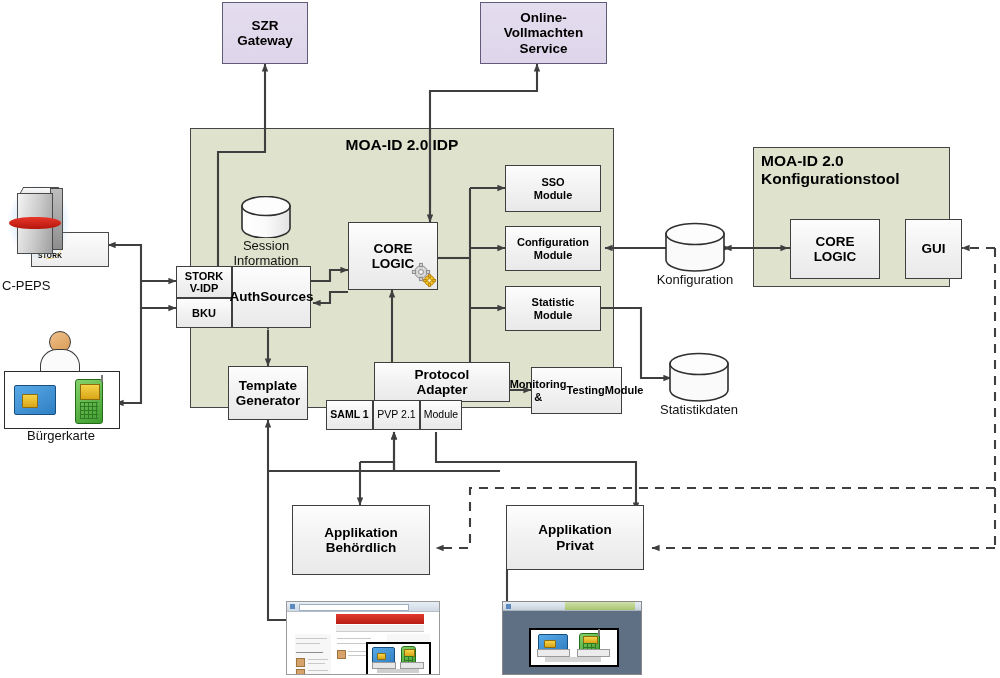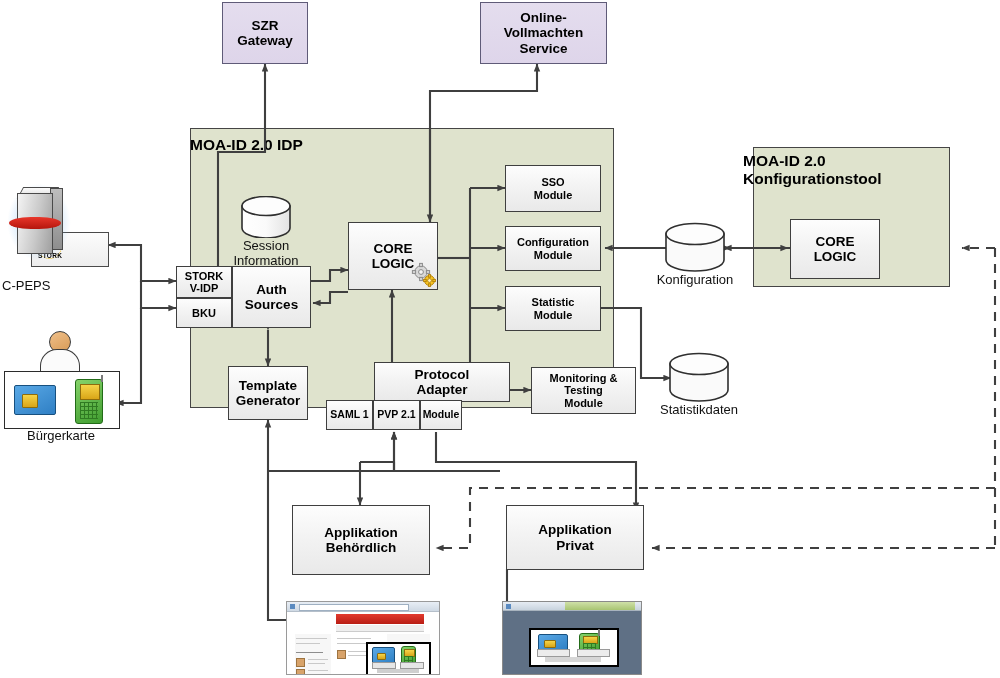--- a/index.html
+++ b/index.html
@@ -9,21 +9,21 @@
   svg#wires{position:absolute;left:0;top:0;width:1000px;height:678px;pointer-events:none;}
 
   .node{position:absolute;box-sizing:border-box;display:flex;align-items:center;
         justify-content:center;text-align:center;line-height:1.12;}
 
   
   .box{border:1.6px solid #3f3f3f;
        background:linear-gradient(180deg,#fdfdfd 0%,#f3f3f3 45%,#e9e9e9 100%);
        font-weight:bold;font-size:13.5px;}
   .box.small{font-size:11px;font-weight:bold;}
-  .box.tiny{font-size:10.5px;font-weight:bold;border-width:1.3px;}
+  .box.tiny{font-size:10.5px;font-weight:normal;border-width:1.3px;}
 
   
   .lav{border:1.6px solid #5f5b78;
        background:linear-gradient(180deg,#e4ddee 0%,#ded5ea 100%);
        font-weight:bold;font-size:13.5px;}
 
   
   .panel{position:absolute;box-sizing:border-box;border:1.7px solid #454545;
          background:#dfe3cd;}
   .panel-title{position:absolute;font-weight:bold;font-size:15.5px;
@@ -107,24 +107,24 @@
 
   
   .gear{position:absolute;}
 </style>
 </head>
 <body>
 
 <div id="stage">
 
   <div class="panel" style="left:190px;top:128px;width:424px;height:280px;"></div>
-  <div class="panel-title" style="left:190px;top:136px;width:424px;text-align:left;">MOA-ID 2.0 IDP</div>
+  <div class="panel-title" style="left:190px;top:136px;width:424px;text-align:center;">MOA-ID 2.0 IDP</div>
 
   <div class="panel" style="left:753px;top:147px;width:197px;height:140px;"></div>
-  <div class="panel-title" style="left:743px;top:152px;width:190px;text-align:left;">
+  <div class="panel-title" style="left:761px;top:152px;width:190px;text-align:left;">
     <div>MOA-ID 2.0</div>
     <div>Konfigurationstool</div>
   </div>
 
   <svg id="wires" viewBox="0 0 1000 678">
     <defs>
       <marker id="ah" markerWidth="9" markerHeight="9" refX="7.6" refY="3.2" orient="auto" markerUnits="userSpaceOnUse">
         <path d="M0,0 L8,3.2 L0,6.4 z" fill="#3f3f3f"></path>
       </marker>
       <marker id="ahs" markerWidth="8" markerHeight="8" refX="6.6" refY="2.8" orient="auto" markerUnits="userSpaceOnUse">
@@ -255,21 +255,21 @@
   </div>
 
   <div class="node box small" style="left:176px;top:266px;width:56px;height:32px;flex-direction:column;">
     <span>STORK</span>
     <span>V-IDP</span>
   </div>
   <div class="node box small" style="left:176px;top:298px;width:56px;height:30px;">
     <span>BKU</span>
   </div>
 
-  <div class="node box" style="left:232px;top:266px;width:79px;height:62px;flex-direction:column;">
+  <div class="node box" style="left:232px;top:266px;width:79px;height:62px;flex-direction:row;">
     <span>Auth</span>
     <span>Sources</span>
   </div>
 
   <div class="node box" style="left:228px;top:366px;width:80px;height:54px;flex-direction:column;">
     <span>Template</span>
     <span>Generator</span>
   </div>
 
   <div class="node box" style="left:326px;top:362px;width:136px;height:40px;flex-direction:column;margin-left:48px;">
@@ -291,21 +291,21 @@
     <span>Module</span>
   </div>
   <div class="node box small" style="left:505px;top:226px;width:96px;height:45px;flex-direction:column;">
     <span>Configuration</span>
     <span>Module</span>
   </div>
   <div class="node box small" style="left:505px;top:286px;width:96px;height:45px;flex-direction:column;">
     <span>Statistic</span>
     <span>Module</span>
   </div>
-  <div class="node box small" style="left:531px;top:367px;width:105px;height:47px;flex-direction:column;">
+  <div class="node box small" style="left:531px;top:367px;width:91px;height:47px;flex-direction:row;">
     <span>Monitoring &amp;</span>
     <span>Testing</span>
     <span>Module</span>
   </div>
 
   <div class="cyl" style="left:664px;top:222px;width:62px;height:50px;">
     <svg viewBox="0 0 62 50" width="62" height="50">
       <path d="M2,12 L2,38 a29,11 0 0 0 58,0 L60,12 z" fill="#fafafa" stroke="#2f2f2f" stroke-width="1.6"></path>
       <ellipse cx="31" cy="12" rx="29" ry="10.5" fill="#fdfdfd" stroke="#2f2f2f" stroke-width="1.6"></ellipse>
     </svg>
@@ -316,20 +316,23 @@
     <svg viewBox="0 0 62 50" width="62" height="50">
       <path d="M2,12 L2,38 a29,11 0 0 0 58,0 L60,12 z" fill="#fafafa" stroke="#2f2f2f" stroke-width="1.6"></path>
       <ellipse cx="31" cy="12" rx="29" ry="10.5" fill="#fdfdfd" stroke="#2f2f2f" stroke-width="1.6"></ellipse>
     </svg>
   </div>
   <div class="cap" style="left:641px;top:403px;width:116px;">Statistikdaten</div>
 
   <div class="node box" style="left:790px;top:219px;width:90px;height:60px;flex-direction:column;">
     <span>CORE</span>
     <span>LOGIC</span>
+  </div>
+  <div class="node box" style="left:905px;top:219px;width:57px;height:60px;">
+    <span>GUI</span>
   </div>
 
   <div class="storkbox" style="left:31px;top:232px;width:76px;height:33px;"></div>
   <div class="storkstars" style="left:37px;top:234px;width:23px;height:23px;"></div>
   <div class="storkbird" style="left:42px;top:240px;"></div>
   <div class="storklbl" style="left:38px;top:252px;">STORK</div>
 
   <div class="srv" style="left:6px;top:182px;width:66px;height:80px;">
     <div class="glow"></div>
     <div class="top"></div>

